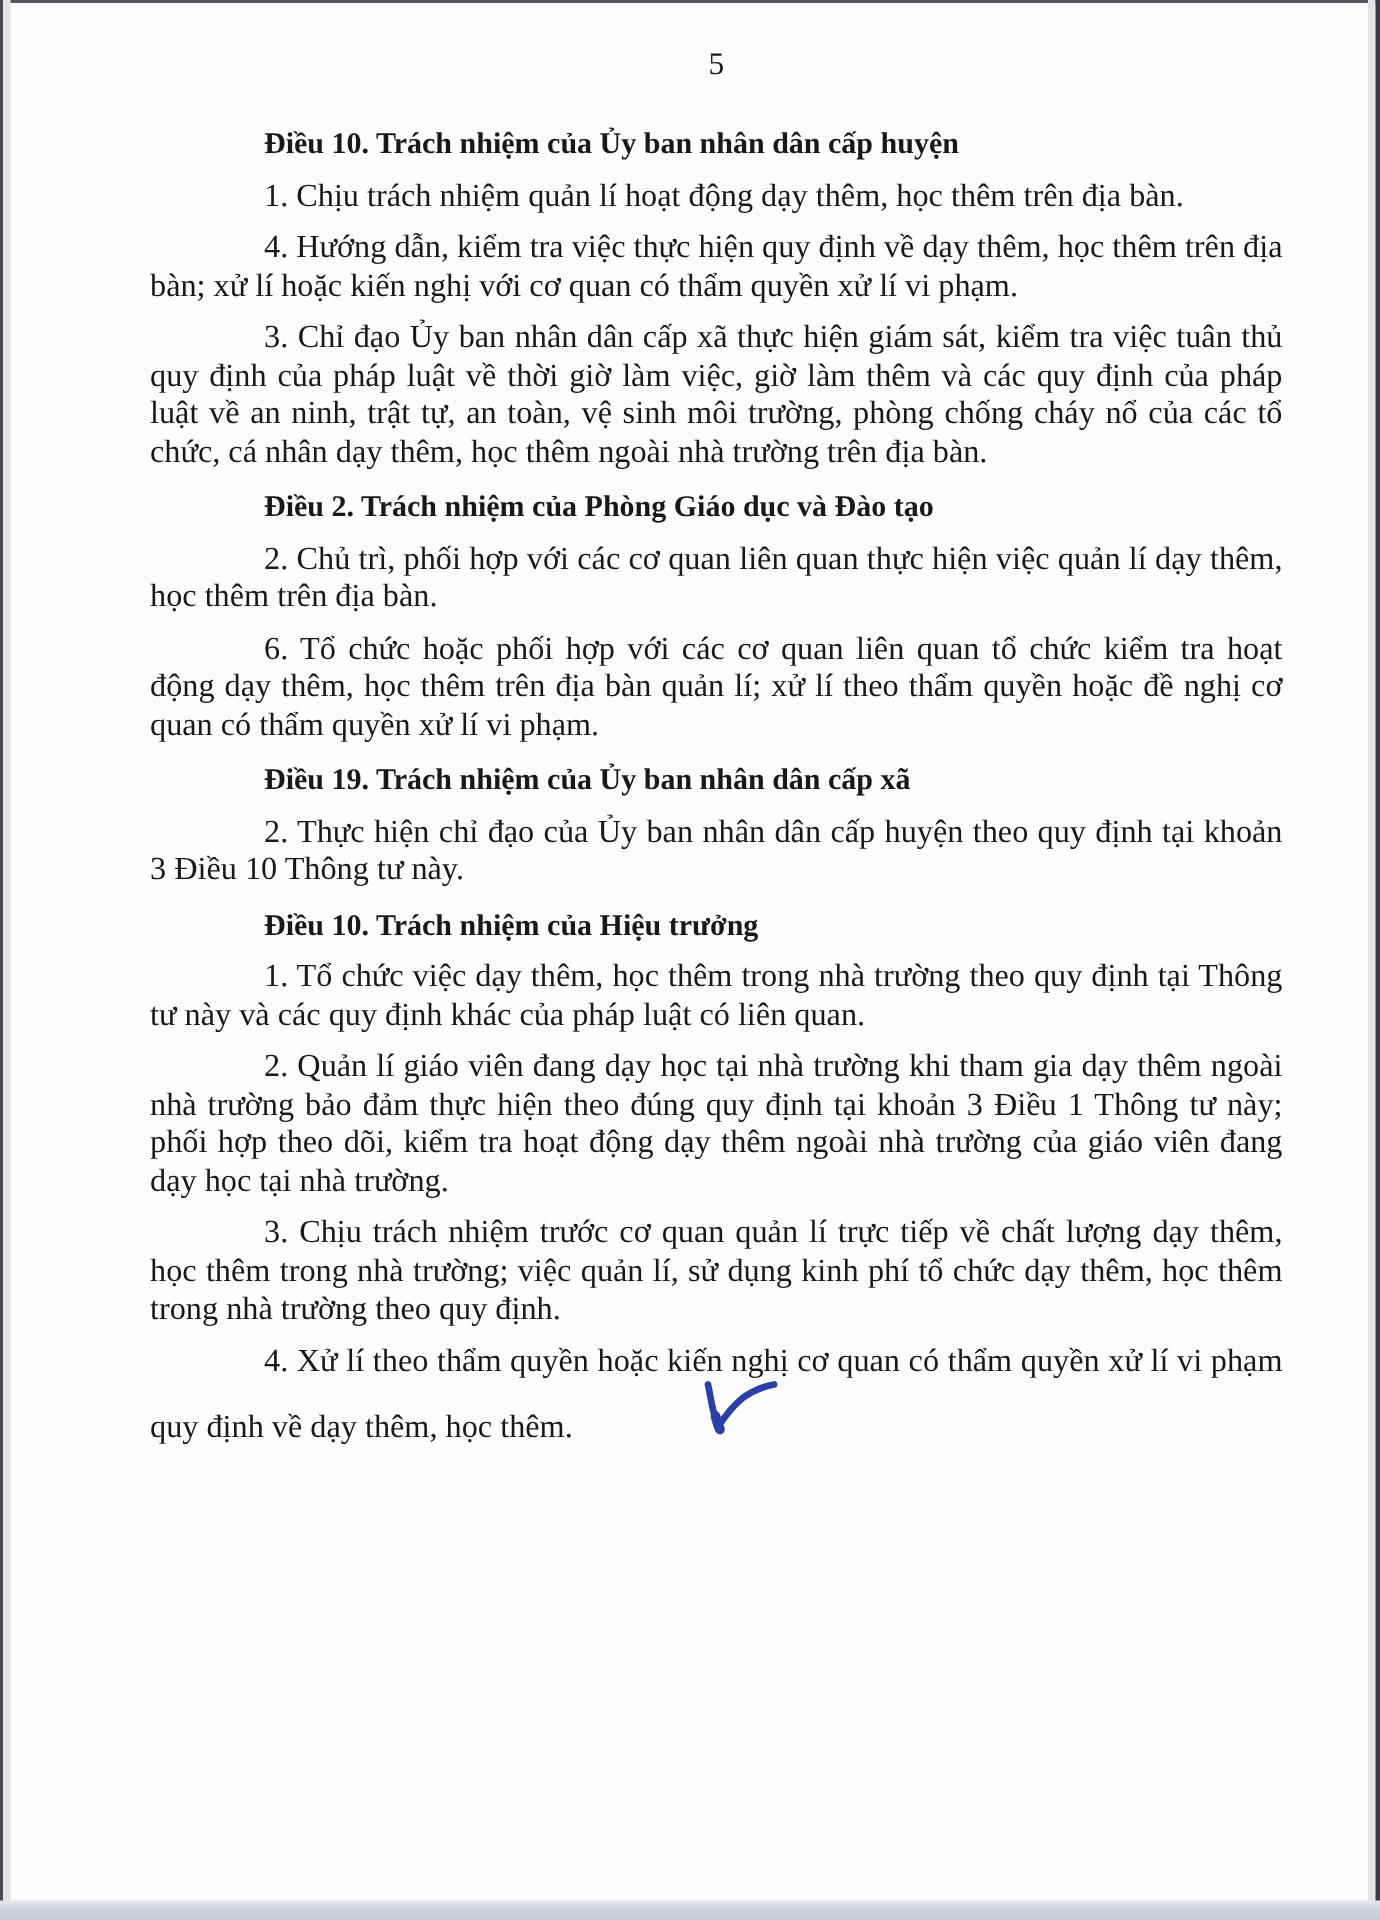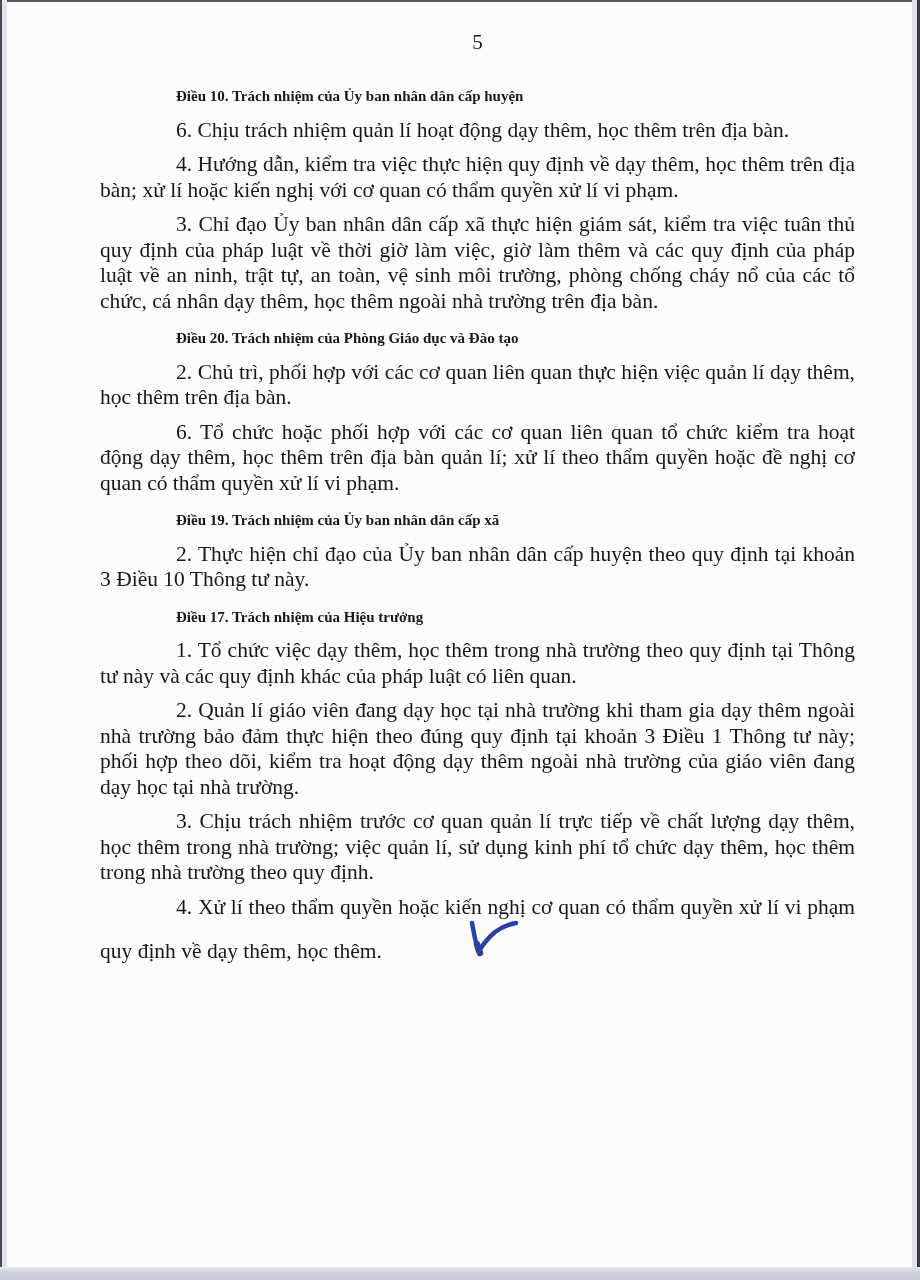--- a/index.html
+++ b/index.html
@@ -34,21 +34,21 @@
     top: 30px;
     width: 755px;
   }
   .page-number {
     text-align: center;
     font-size: 21px;
     line-height: 24px;
     margin: 0 0 30px 0;
   }
   .article-heading {
-    font-size: 15px;
+    font-size: 20px;
     font-weight: 700;
     line-height: 25.5px;
     margin: 12px 0 8px 0;
     text-indent: 76px;
   }
   .article-paragraph {
     font-size: 21.5px;
     line-height: 25.5px;
     margin: 0 0 9px 0;
     text-align: justify;
@@ -70,29 +70,29 @@
   <div class="edge-left-soft"></div>
   <div class="edge-left"></div>
   <div class="edge-right-soft"></div>
   <div class="edge-right"></div>
   <div class="edge-bottom"></div>
 
   <div class="content">
     <div class="page-number">5</div>
     <div>
         <div class="article-heading">Điều 10. Trách nhiệm của Ủy ban nhân dân cấp huyện</div>
-        <p class="article-paragraph">6. Chịu trách nhiệm quản lí hoạt động dạy thêm, học thêm trên địa bàn.</p>
+        <p class="article-paragraph">1. Chịu trách nhiệm quản lí hoạt động dạy thêm, học thêm trên địa bàn.</p>
         <p class="article-paragraph">4. Hướng dẫn, kiểm tra việc thực hiện quy định về dạy thêm, học thêm trên địa bàn; xử lí hoặc kiến nghị với cơ quan có thẩm quyền xử lí vi phạm.</p>
         <p class="article-paragraph">3. Chỉ đạo Ủy ban nhân dân cấp xã thực hiện giám sát, kiểm tra việc tuân thủ quy định của pháp luật về thời giờ làm việc, giờ làm thêm và các quy định của pháp luật về an ninh, trật tự, an toàn, vệ sinh môi trường, phòng chống cháy nổ của các tổ chức, cá nhân dạy thêm, học thêm ngoài nhà trường trên địa bàn.</p>
-        <div class="article-heading">Điều 20. Trách nhiệm của Phòng Giáo dục và Đào tạo</div>
+        <div class="article-heading">Điều 2. Trách nhiệm của Phòng Giáo dục và Đào tạo</div>
         <p class="article-paragraph">2. Chủ trì, phối hợp với các cơ quan liên quan thực hiện việc quản lí dạy thêm, học thêm trên địa bàn.</p>
         <p class="article-paragraph">6. Tổ chức hoặc phối hợp với các cơ quan liên quan tổ chức kiểm tra hoạt động dạy thêm, học thêm trên địa bàn quản lí; xử lí theo thẩm quyền hoặc đề nghị cơ quan có thẩm quyền xử lí vi phạm.</p>
         <div class="article-heading">Điều 19. Trách nhiệm của Ủy ban nhân dân cấp xã</div>
         <p class="article-paragraph">2. Thực hiện chỉ đạo của Ủy ban nhân dân cấp huyện theo quy định tại khoản 3 Điều 10 Thông tư này.</p>
-        <div class="article-heading">Điều 17. Trách nhiệm của Hiệu trưởng</div>
+        <div class="article-heading">Điều 10. Trách nhiệm của Hiệu trưởng</div>
         <p class="article-paragraph">1. Tổ chức việc dạy thêm, học thêm trong nhà trường theo quy định tại Thông tư này và các quy định khác của pháp luật có liên quan.</p>
         <p class="article-paragraph">2. Quản lí giáo viên đang dạy học tại nhà trường khi tham gia dạy thêm ngoài nhà trường bảo đảm thực hiện theo đúng quy định tại khoản 3 Điều 1 Thông tư này; phối hợp theo dõi, kiểm tra hoạt động dạy thêm ngoài nhà trường của giáo viên đang dạy học tại nhà trường.</p>
         <p class="article-paragraph">3. Chịu trách nhiệm trước cơ quan quản lí trực tiếp về chất lượng dạy thêm, học thêm trong nhà trường; việc quản lí, sử dụng kinh phí tổ chức dạy thêm, học thêm trong nhà trường theo quy định.</p>
         <p class="article-paragraph">4. Xử lí theo thẩm quyền hoặc kiến nghị cơ quan có thẩm quyền xử lí vi phạm quy định về dạy thêm, học thêm.
   <span class="pen-mark">
     <svg width="54" height="38" viewBox="0 0 54 38" xmlns="http://www.w3.org/2000/svg">
       <path d="M7 3 C9 12 10 23 14 31 C17 26 23 18 30 12 C37 7 45 4 51 3" fill="none" stroke="#2b3fa8" stroke-width="4.5" stroke-linecap="round"></path>
       <path d="M12 24 C13 28 14 31 15 33" fill="none" stroke="#2b3fa8" stroke-width="6.5" stroke-linecap="round"></path>
     </svg>
   </span>

